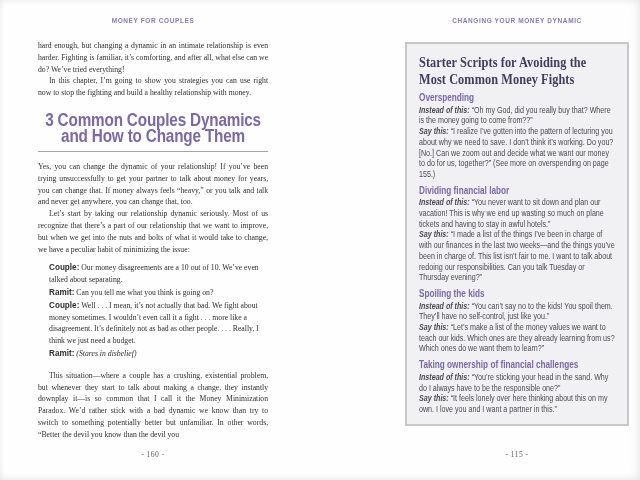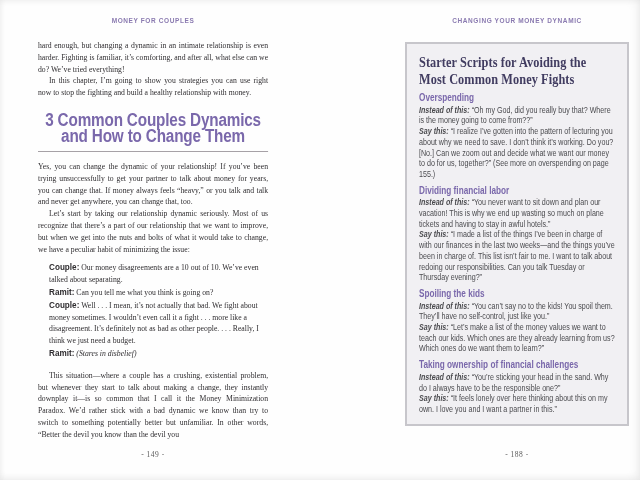--- a/index.html
+++ b/index.html
@@ -82,21 +82,21 @@
       <div class="dialogue" id="dialogue">
           <p class="dlg"><span class="speaker">Couple:</span><span class="dtext"> Our money disagreements are a 10 out of 10. We’ve even talked about separating.</span></p>
           <p class="dlg"><span class="speaker">Ramit:</span><span class="dtext"> Can you tell me what you think is going on?</span></p>
           <p class="dlg"><span class="speaker">Couple:</span><span class="dtext"> Well . . . I mean, it’s not actually that bad. We fight about money sometimes. I wouldn’t even call it a fight . . . more like a disagreement. It’s definitely not as bad as other people. . . . Really, I think we just need a budget.</span></p>
           <p class="dlg italic"><span class="speaker">Ramit:</span><span class="dtext"> (Stares in disbelief)</span></p>
         </div>
 
       <p class="para indent">This situation—where a couple has a crushing, existential problem, but whenever they start to talk about making a change, they instantly downplay it—is so common that I call it the Money Minimization Paradox. We’d rather stick with a bad dynamic we know than try to switch to something potentially better but unfamiliar. In other words, “Better the devil you know than the devil you</p>
     </div>
 
-    <div class="page-number">- 149 -</div>
+    <div class="page-number">- 160 -</div>
   </div>
 
   <div class="page page-right">
     <div class="running-head">CHANGING YOUR MONEY DYNAMIC</div>
 
     <div class="scriptbox">
       <div class="boxwrap">
         <h2 class="box-title"><span>Starter Scripts for Avoiding the</span><br><span>Most Common Money Fights</span></h2>
         <div id="box-sections">
             <div class="sec">
@@ -116,16 +116,16 @@
             </div>
             <div class="sec">
               <h3 class="sec-head">Taking ownership of financial challenges</h3>
               <p class="sline"><span class="lbl">Instead of this:</span><span> “You’re sticking your head in the sand. Why do I always have to be the responsible one?”</span></p>
               <p class="sline"><span class="lbl">Say this:</span><span> “It feels lonely over here thinking about this on my own. I love you and I want a partner in this.”</span></p>
             </div>
           </div>
       </div>
     </div>
 
-    <div class="page-number">- 188 -</div>
+    <div class="page-number">- 115 -</div>
   </div>
 
 </div>
 
 </body></html>

